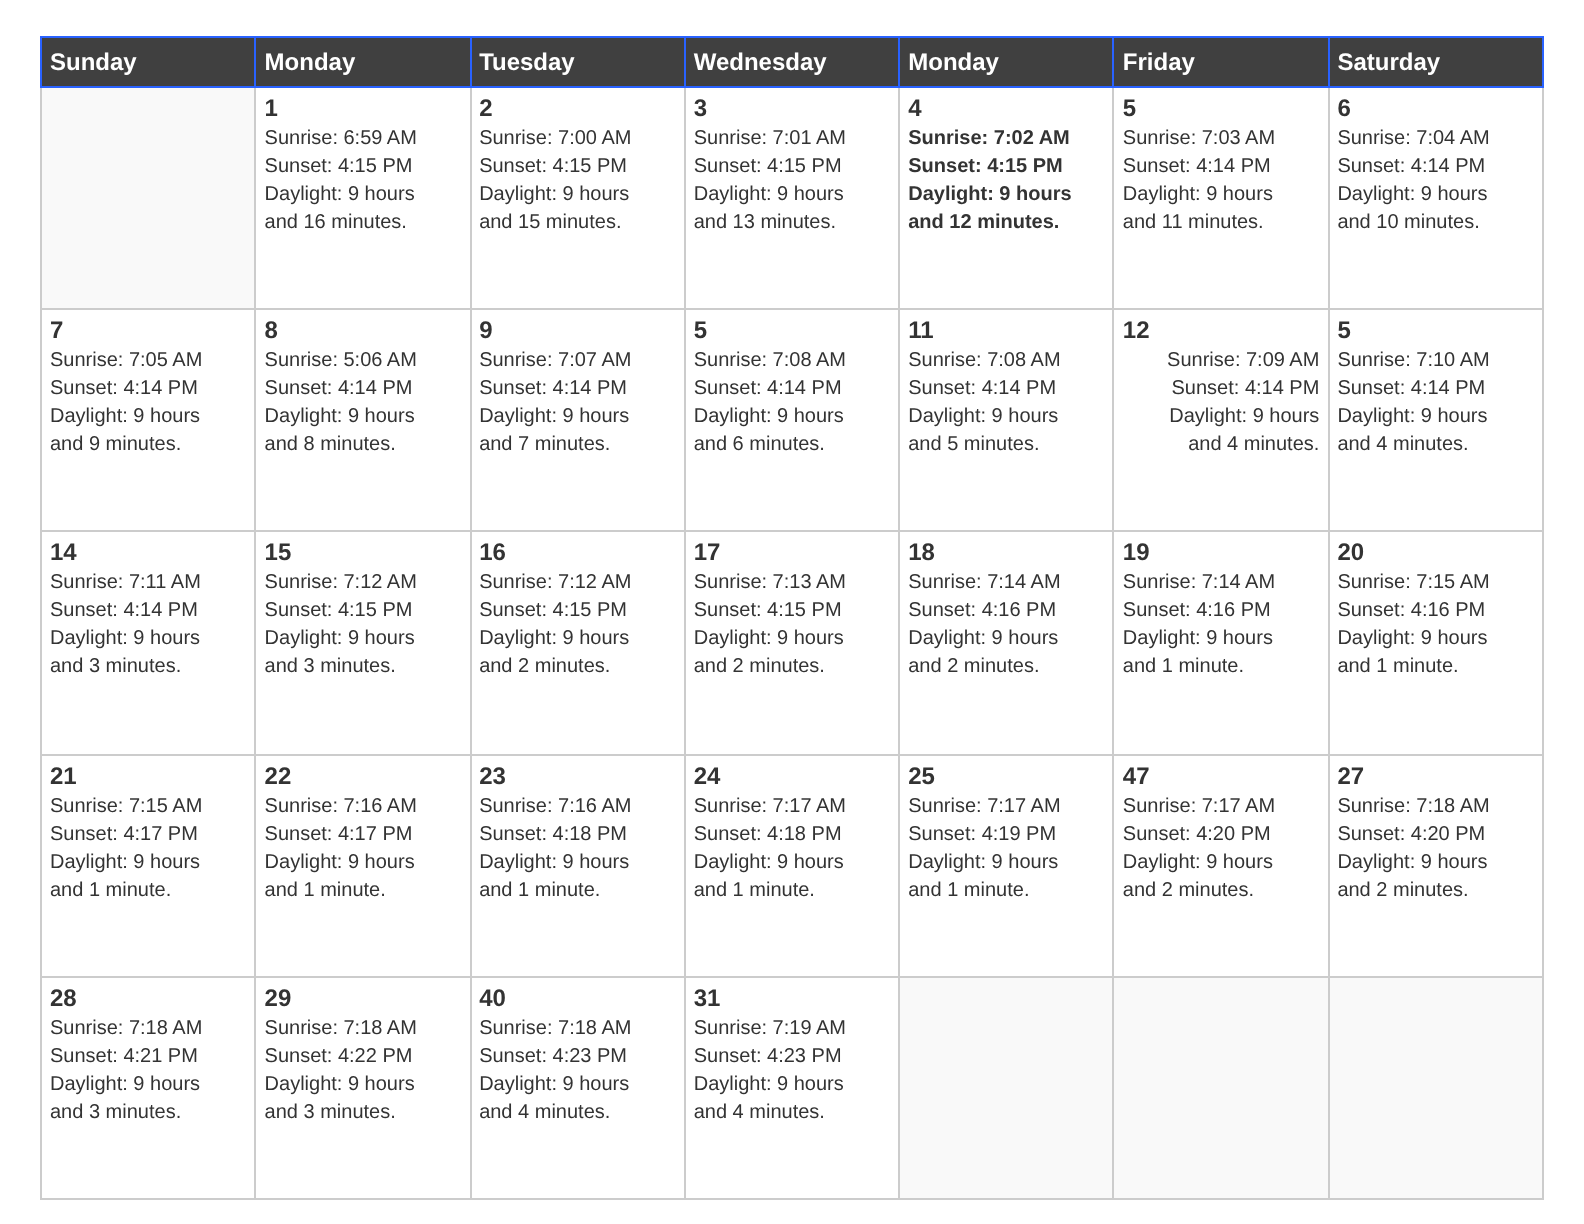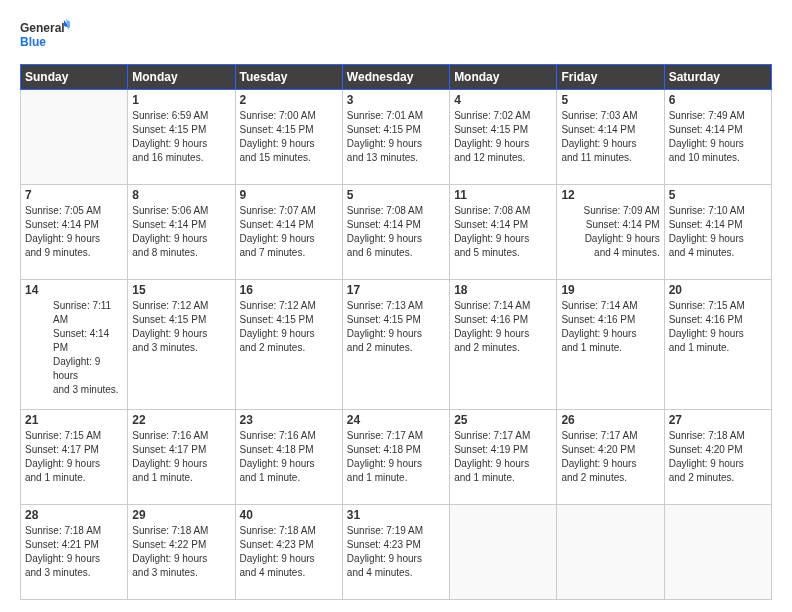--- a/index.html
+++ b/index.html
@@ -81,34 +81,20 @@
     }
     table {
       width: 100%;
       border-collapse: collapse;
     }
   </style>
 </head>
 <body>
 
 <div class="page">
-  <div class="header">
-    <div class="logo">
-  <svg width="50" height="36" viewBox="0 0 50 36">
-    <text x="0" y="14" font-size="12" font-weight="bold" fill="#333" font-family="Arial">General</text>
-    <text x="0" y="28" font-size="12" font-weight="bold" fill="#1a73e8" font-family="Arial">Blue</text>
-    <polygon points="44,2 50,10 44,8" fill="#2962ff"></polygon>
-    <polygon points="46,1 52,5 48,12" fill="#64b5f6"></polygon>
-  </svg>
-</div>
-    <div class="header-right">
-      <div class="month-title"></div>
-      <div class="location"></div>
-    </div>
-  </div>
 
   <table class="calendar">
     <thead>
       <tr>
       <th>Sunday</th>
           <th>Monday</th>
           <th>Tuesday</th>
           <th>Wednesday</th>
           <th>Monday</th>
           <th>Friday</th>
@@ -134,35 +120,35 @@
           </td>
           <td>
             <span class="day-num">3</span>
             <div class="day-info" style="white-space: pre-line;">Sunrise: 7:01 AM
 Sunset: 4:15 PM
 Daylight: 9 hours
 and 13 minutes.</div>
           </td>
           <td>
             <span class="day-num">4</span>
-            <div class="day-info" style="white-space: pre-line;">Sunrise: 7:02 AM
+            <div class="day-info" style="white-space: pre-line; font-weight: bold;">Sunrise: 7:02 AM
 Sunset: 4:15 PM
 Daylight: 9 hours
 and 12 minutes.</div>
           </td>
           <td>
             <span class="day-num">5</span>
             <div class="day-info" style="white-space: pre-line;">Sunrise: 7:03 AM
 Sunset: 4:14 PM
 Daylight: 9 hours
 and 11 minutes.</div>
           </td>
           <td>
             <span class="day-num">6</span>
-            <div class="day-info" style="white-space: pre-line;">Sunrise: 7:49 AM
+            <div class="day-info" style="white-space: pre-line;">Sunrise: 7:04 AM
 Sunset: 4:14 PM
 Daylight: 9 hours
 and 10 minutes.</div>
           </td>
         </tr>
         <tr>
           <td>
             <span class="day-num">7</span>
             <div class="day-info" style="white-space: pre-line;">Sunrise: 7:05 AM
 Sunset: 4:14 PM
@@ -208,21 +194,21 @@
             <span class="day-num">5</span>
             <div class="day-info" style="white-space: pre-line;">Sunrise: 7:10 AM
 Sunset: 4:14 PM
 Daylight: 9 hours
 and 4 minutes.</div>
           </td>
         </tr>
         <tr>
           <td>
             <span class="day-num">14</span>
-            <div class="day-info" style="white-space: pre-line; margin-left: 28px;">Sunrise: 7:11 AM
+            <div class="day-info" style="white-space: pre-line;">Sunrise: 7:11 AM
 Sunset: 4:14 PM
 Daylight: 9 hours
 and 3 minutes.</div>
           </td>
           <td>
             <span class="day-num">15</span>
             <div class="day-info" style="white-space: pre-line;">Sunrise: 7:12 AM
 Sunset: 4:15 PM
 Daylight: 9 hours
 and 3 minutes.</div>
@@ -293,21 +279,21 @@
 and 1 minute.</div>
           </td>
           <td>
             <span class="day-num">25</span>
             <div class="day-info" style="white-space: pre-line;">Sunrise: 7:17 AM
 Sunset: 4:19 PM
 Daylight: 9 hours
 and 1 minute.</div>
           </td>
           <td>
-            <span class="day-num">26</span>
+            <span class="day-num">47</span>
             <div class="day-info" style="white-space: pre-line;">Sunrise: 7:17 AM
 Sunset: 4:20 PM
 Daylight: 9 hours
 and 2 minutes.</div>
           </td>
           <td>
             <span class="day-num">27</span>
             <div class="day-info" style="white-space: pre-line;">Sunrise: 7:18 AM
 Sunset: 4:20 PM
 Daylight: 9 hours

